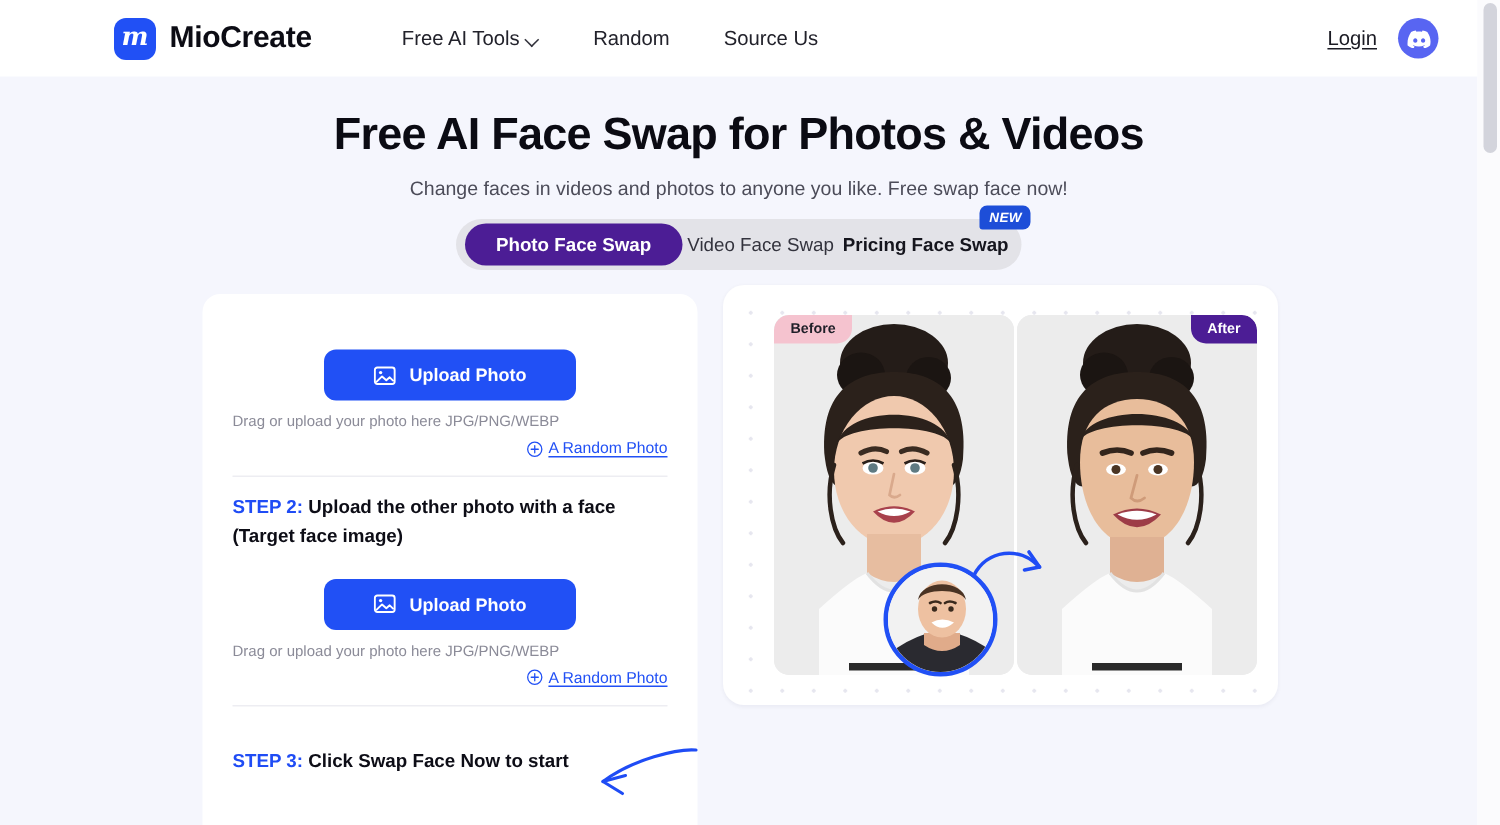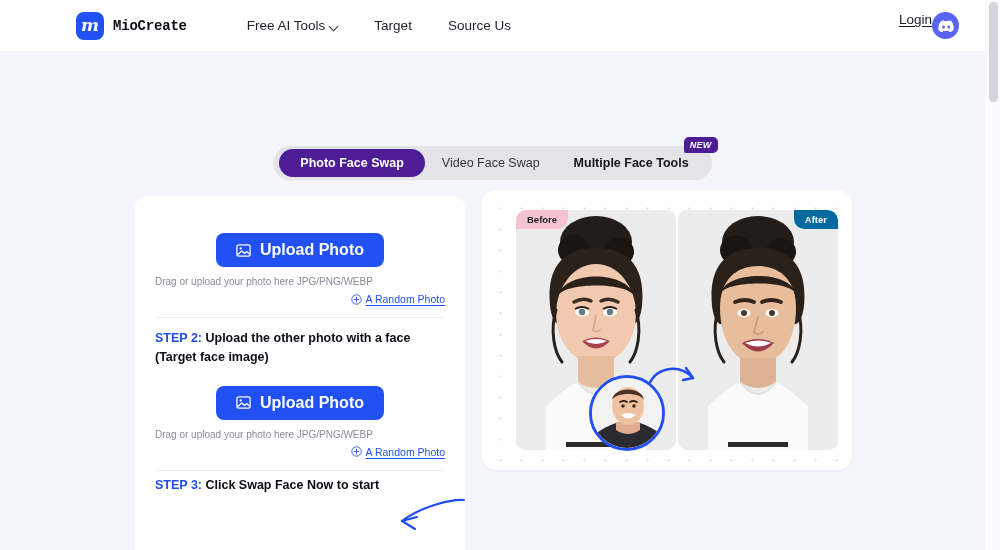--- a/index.html
+++ b/index.html
@@ -18,36 +18,35 @@
     display: flex; align-items: center;
   }
   .logo-wrap { display: flex; align-items: center; margin-left: 76px; }
   .logo-mark {
     width: 28px; height: 28px; border-radius: 8px; background: #2150f5;
     display: flex; align-items: center; justify-content: center;
     color: #fff; font-family: "DejaVu Serif", serif; font-style: italic;
     font-size: 17px; font-weight: 700; line-height: 1;
   }
   .logo-text {
-    margin-left: 9px; font-size: 14px; font-weight: 700; color: #0c0c14;
+    margin-left: 9px; font-size: 20px; font-weight: 700; color: #0c0c14;
     letter-spacing: -0.2px;
-    font-family: Liberation Mono, monospace;
   }
   .nav { display: flex; align-items: center; margin-left: 60px; gap: 36px; }
   .nav-item {
     font-size: 13.5px; color: #22222b; display: flex; align-items: flex-end; gap: 5px;
     cursor: pointer; white-space: nowrap;
   }
   .chev { display:inline-block; width: 8px; height: 8px; position: relative; top:-2px;}
   .chev::after {
     content:""; position:absolute; left:0; top:0;
     width:6px; height:6px; border-right:1.6px solid #33333c; border-bottom:1.6px solid #33333c;
     transform: rotate(45deg);
   }
-  .header-right { position: absolute; right: 26px; display: flex; align-items: flex-start; }
+  .header-right { position: absolute; right: 26px; display: flex; align-items: center; gap: 14px; }
   .login-link {
     font-size: 13.5px; color: #1b1b24; text-decoration: underline;
     text-underline-offset: 2px; cursor: pointer;
   }
   .discord {
     width: 27px; height: 27px; border-radius: 50%; background: #5865f2;
     display: flex; align-items: center; justify-content: center; cursor: pointer;
   }
 
   
@@ -66,29 +65,29 @@
   }
   .hero p { margin-top: 11px; font-size: 13px; color: #4c4c59; }
 
   
   .tabs-wrap { position: absolute; top: 146px; left: 0; width: 985px; display: flex; justify-content: center; }
   .tabs {
     position: relative; height: 34px; background: #e3e3e8; border-radius: 17px;
     display: flex; align-items: center; padding: 0 6px;
   }
   .tab {
-    height: 26px; padding: 0 17px; border-radius: 13px; display:flex; align-items:center;
+    height: 26px; padding: 0 3px; border-radius: 13px; display:flex; align-items:center;
     font-size: 12.5px; color: #2a2a33; cursor: pointer; white-space: nowrap; font-weight: 600;
   }
   .tab.active { background: #4c1d95; color: #ffffff; height: 28px; border-radius: 14px; padding: 0 21px;}
   .tab.plain { font-weight: 400; color: #33333d;}
   .tab.bold { font-weight: 700; color: #15151d; }
   .new-badge {
     position: absolute; top: -9px; right: -6px;
-    background: #4c1d95; color: #ffffff; font-size: 9px; font-weight: 700;
+    background: #1d4ed8; color: #ffffff; font-size: 9px; font-weight: 700;
     border-radius: 5px 5px 5px 2px; padding: 2.5px 6px 3px; font-style: italic;
     letter-spacing: 0.3px;
   }
   .new-badge::before{
     content:""; position:absolute; left:-3px; bottom:2px; width:7px;height:7px;
     background:#d62945; border-radius:2px; z-index:-1;
   }
 
   
   .left-card {
@@ -96,21 +95,21 @@
     background: #ffffff; border-radius: 12px 12px 0 0;
     padding: 18px 20px 0;
   }
   .step-title { font-size: 12.5px; font-weight: 700; color: #0d0d16; line-height: 1.5; }
   .step-title .num { color: #1f4cf5; }
   .upload-btn {
     margin: 19px auto 0; width: 168px; height: 34px; background: #2150f5;
     border-radius: 8px; display: flex; align-items: center; justify-content: center;
     gap: 9px; cursor: pointer;
   }
-  .upload-btn span { color: #ffffff; font-size: 16px; font-weight: 700; }
+  .upload-btn span { color: #ffffff; font-size: 12px; font-weight: 700; }
   .hint { margin-top: 9px; text-align: left; font-size: 10px; color: #8b8b98; }
   .random-row { margin-top: 6px; display:flex; justify-content: flex-end; align-items:center; gap:4px; cursor:pointer;}
   .random-row span {
     font-size: 10.5px; color: #2150f5; text-decoration: underline; text-underline-offset: 2px;
   }
   .divider { margin-top: 12px; height:1px; background:#ededf2; }
 
   
   .preview {
     position: absolute; left: 482px; top: 190px; width: 370px; height: 280px;
@@ -123,21 +122,21 @@
     position: absolute; top: 20px; width: 160px; height: 240px; border-radius: 10px;
     overflow: hidden; background: #ececed;
   }
   .photo.before { left: 34px; }
   .photo.after { left: 196px; }
   .tag {
     position:absolute; top: 0; font-size: 9.5px; font-weight: 700; padding: 4px 11px;
     z-index: 4;
   }
   .tag.before-tag { left: 0; background: #f5c3cf; color:#1f1f28; border-radius: 10px 0 10px 0;}
-  .tag.after-tag  { right: 0; background: #0369a1; color:#ffffff; border-radius: 0 10px 0 10px;}
+  .tag.after-tag  { right: 0; background: #4c1d95; color:#ffffff; border-radius: 0 10px 0 10px;}
   .face-circle {
     position: absolute; left: 107px; top: 185px; width: 76px; height: 76px; border-radius: 50%;
     border: 3px solid #2150f5; overflow: hidden; background: #f1f1f2; z-index: 6;
   }
   .arrow-svg { position:absolute; left: 386px; top: 496px; pointer-events:none;}
 </style>
 </head>
 <body>
 
 <div id="page">
@@ -147,48 +146,52 @@
       <div class="logo-mark">m</div>
       <div class="logo-text">MioCreate</div>
     </div>
 
     <div class="nav">
       <div class="nav-item">
         <span>Free AI Tools</span>
         <span class="chev"></span>
       </div>
       <div class="nav-item">
-        <span>Target</span>
+        <span>Random</span>
       </div>
       <div class="nav-item">
         <span>Source Us</span>
       </div>
     </div>
 
     <div class="header-right">
       <div class="login-link">Login</div>
       <div class="discord">
         <svg width="16" height="12" viewBox="0 0 24 18">
           <path fill="#ffffff" d="M20.3 2.0C18.8 1.3 17.2 0.8 15.5 0.5c-0.2 0.4-0.4 0.9-0.6 1.3c-1.8-0.3-3.6-0.3-5.4 0C9.3 1.4 9.1 0.9 8.9 0.5C7.2 0.8 5.6 1.3 4.1 2.0C1.0 6.6 0.2 11.1 0.6 15.5c2 1.5 3.9 2.4 5.8 3c0.5-0.6 0.9-1.3 1.2-2c-0.7-0.3-1.3-0.6-1.9-1c0.2-0.1 0.3-0.2 0.5-0.3c3.7 1.7 7.7 1.7 11.3 0c0.2 0.1 0.3 0.2 0.5 0.3c-0.6 0.4-1.2 0.7-1.9 1c0.4 0.7 0.8 1.4 1.2 2c1.9-0.6 3.9-1.5 5.8-3C24.3 10.4 23 5.9 20.3 2.0z M8.3 12.8c-1.1 0-2.1-1-2.1-2.3s0.9-2.3 2.1-2.3c1.2 0 2.1 1 2.1 2.3S9.4 12.8 8.3 12.8z M16.1 12.8c-1.1 0-2.1-1-2.1-2.3s0.9-2.3 2.1-2.3c1.2 0 2.1 1 2.1 2.3S17.2 12.8 16.1 12.8z"></path>
         </svg>
       </div>
     </div>
   </div>
 
+  <div class="hero">
+    <h1>Free AI Face Swap for Photos &amp; Videos</h1>
+    <p>Change faces in videos and photos to anyone you like. Free swap face now!</p>
+  </div>
 
   <div class="tabs-wrap">
     <div class="tabs">
       <div class="tab active">
         <span>Photo Face Swap</span>
       </div>
       <div class="tab plain">
         <span>Video Face Swap</span>
       </div>
       <div class="tab bold">
-        <span>Multiple Face Tools</span>
+        <span>Pricing Face Swap</span>
       </div>
       <div class="new-badge">NEW</div>
     </div>
   </div>
 
   <div class="left-card">
 
     <div>
       <div class="upload-btn">
         <svg width="15" height="15" viewBox="0 0 20 20">
@@ -227,21 +230,21 @@
         <svg width="11" height="11" viewBox="0 0 14 14">
           <circle cx="7" cy="7" r="6" fill="none" stroke="#2150f5" stroke-width="1.1"></circle>
           <path d="M7 4 L7 10 M4 7 L10 7" stroke="#2150f5" stroke-width="1.1" stroke-linecap="round"></path>
         </svg>
         <span>A Random Photo</span>
       </div>
     </div>
 
     <div class="divider"></div>
 
-    <div style="margin-top:5px;">
+    <div style="margin-top:27px;">
       <div class="step-title">
         <span class="num">STEP 3:</span><span> Click Swap Face Now to start</span>
       </div>
 
     </div>
   </div>
 
   <svg class="arrow-svg" width="82" height="42" viewBox="0 0 82 42">
     <path d="M78 4 C 66 3, 36 10, 16 25" fill="none" stroke="#1f4cf5" stroke-width="2.1" stroke-linecap="round"></path>
     <path d="M16 25 L31 21 M16 25 L29 33" fill="none" stroke="#1f4cf5" stroke-width="2.1" stroke-linecap="round"></path>

